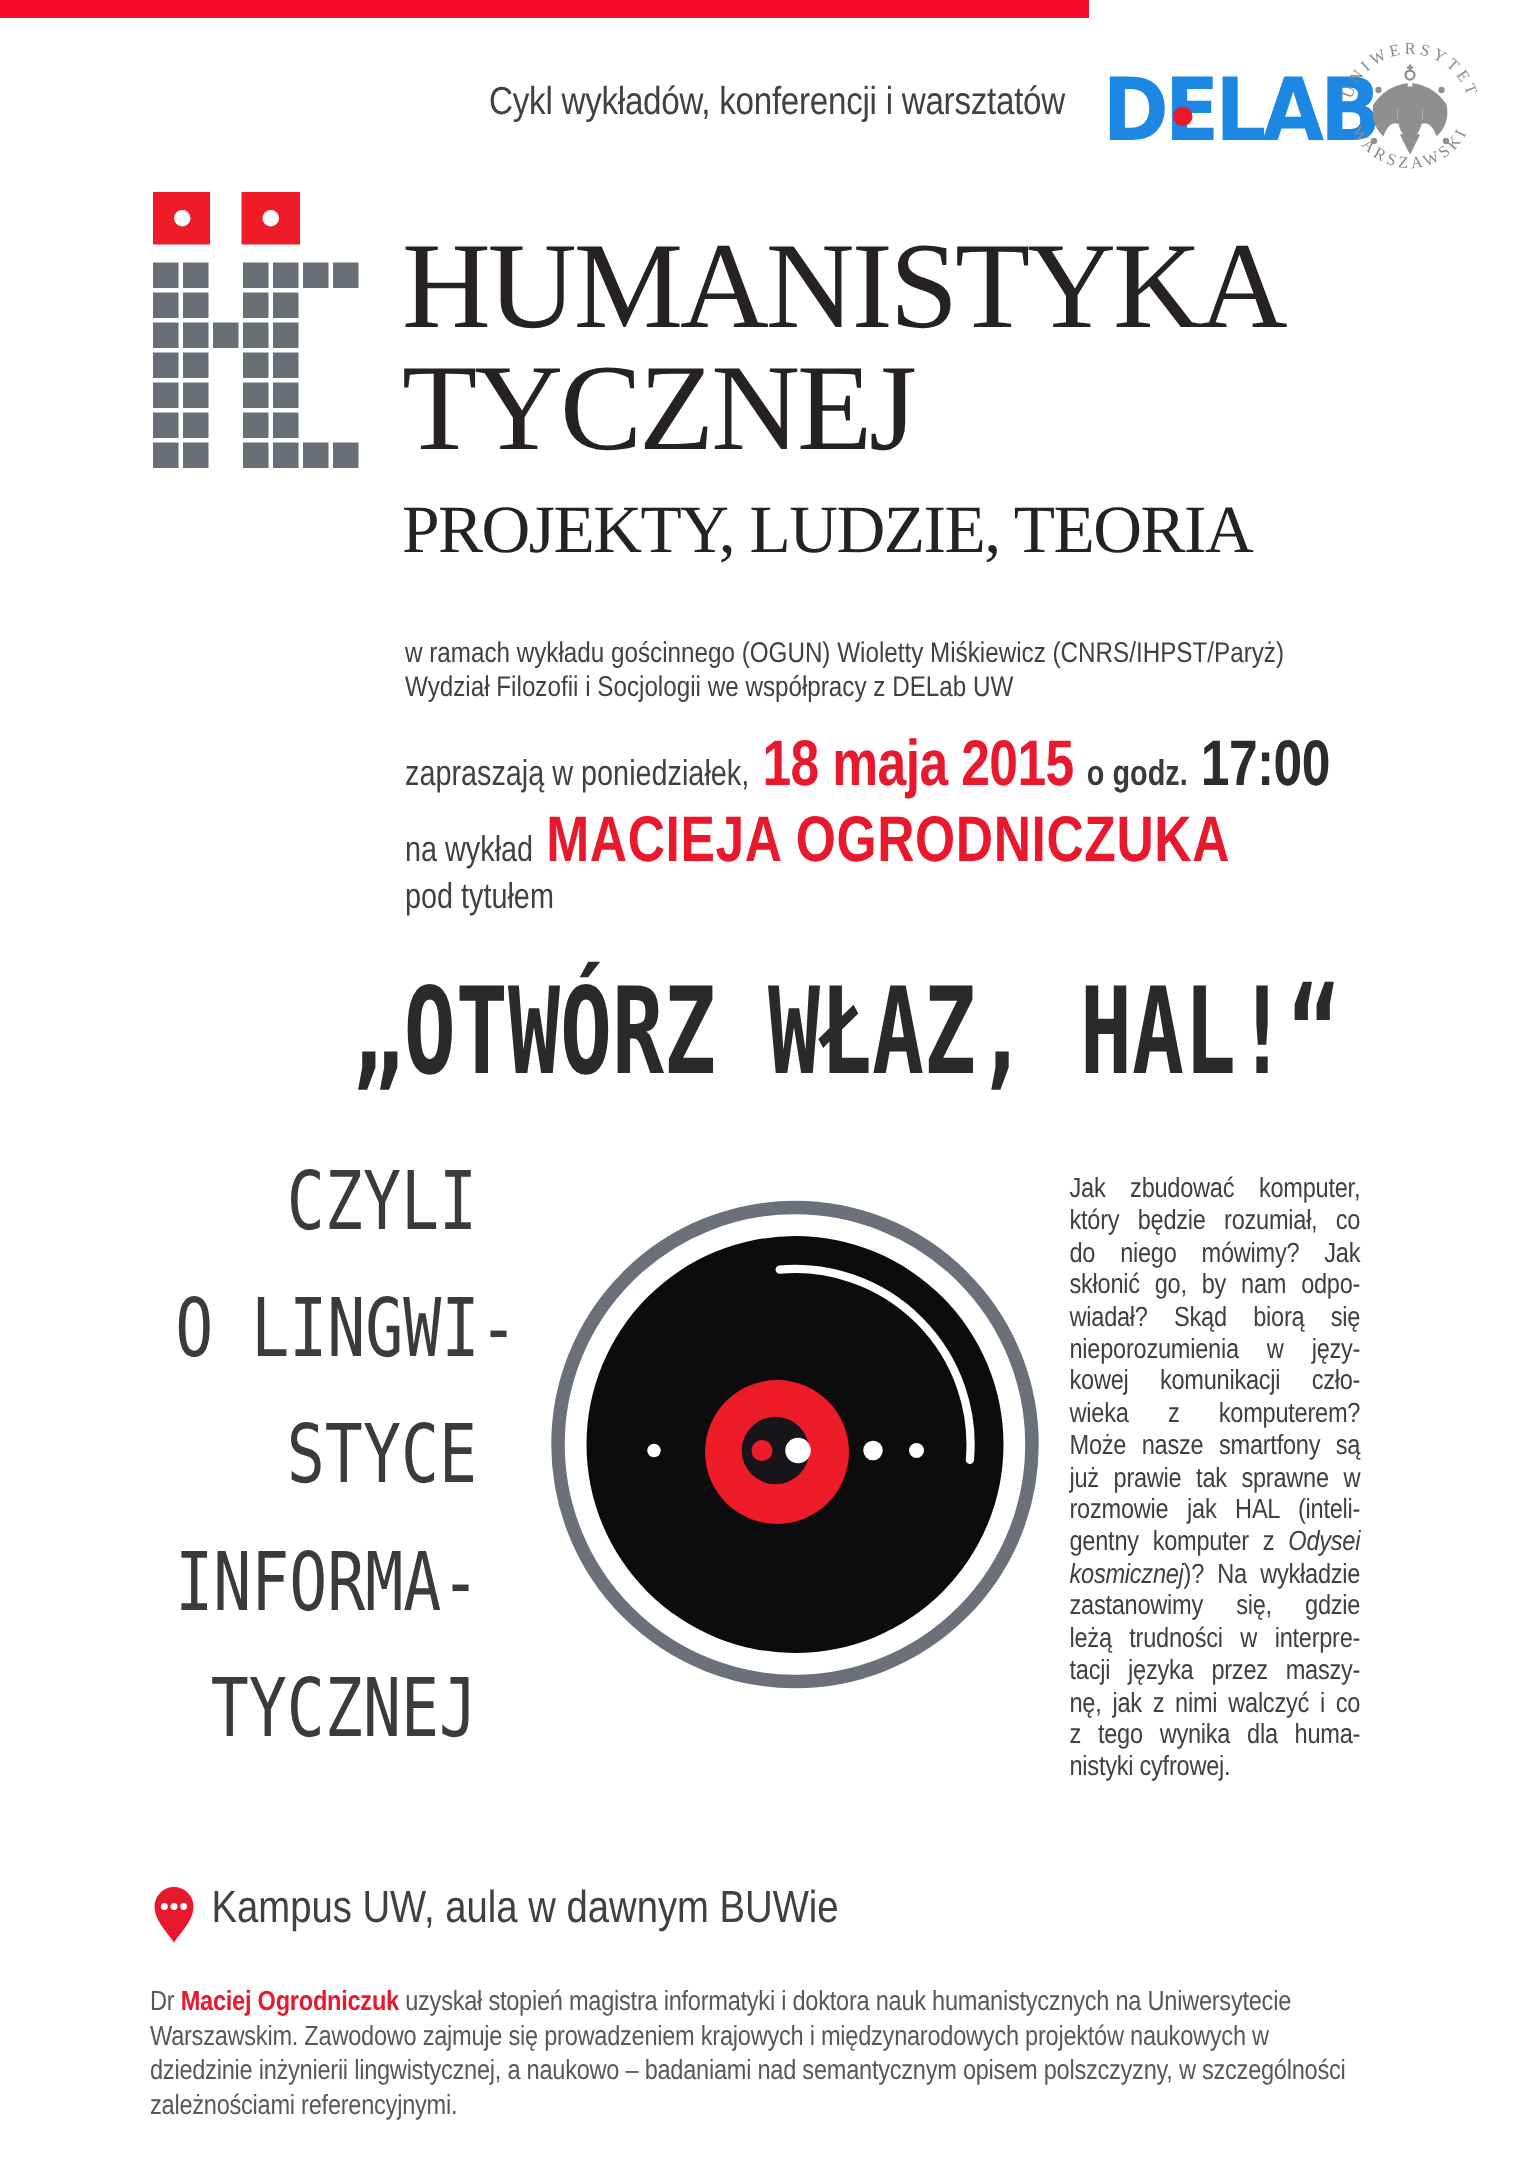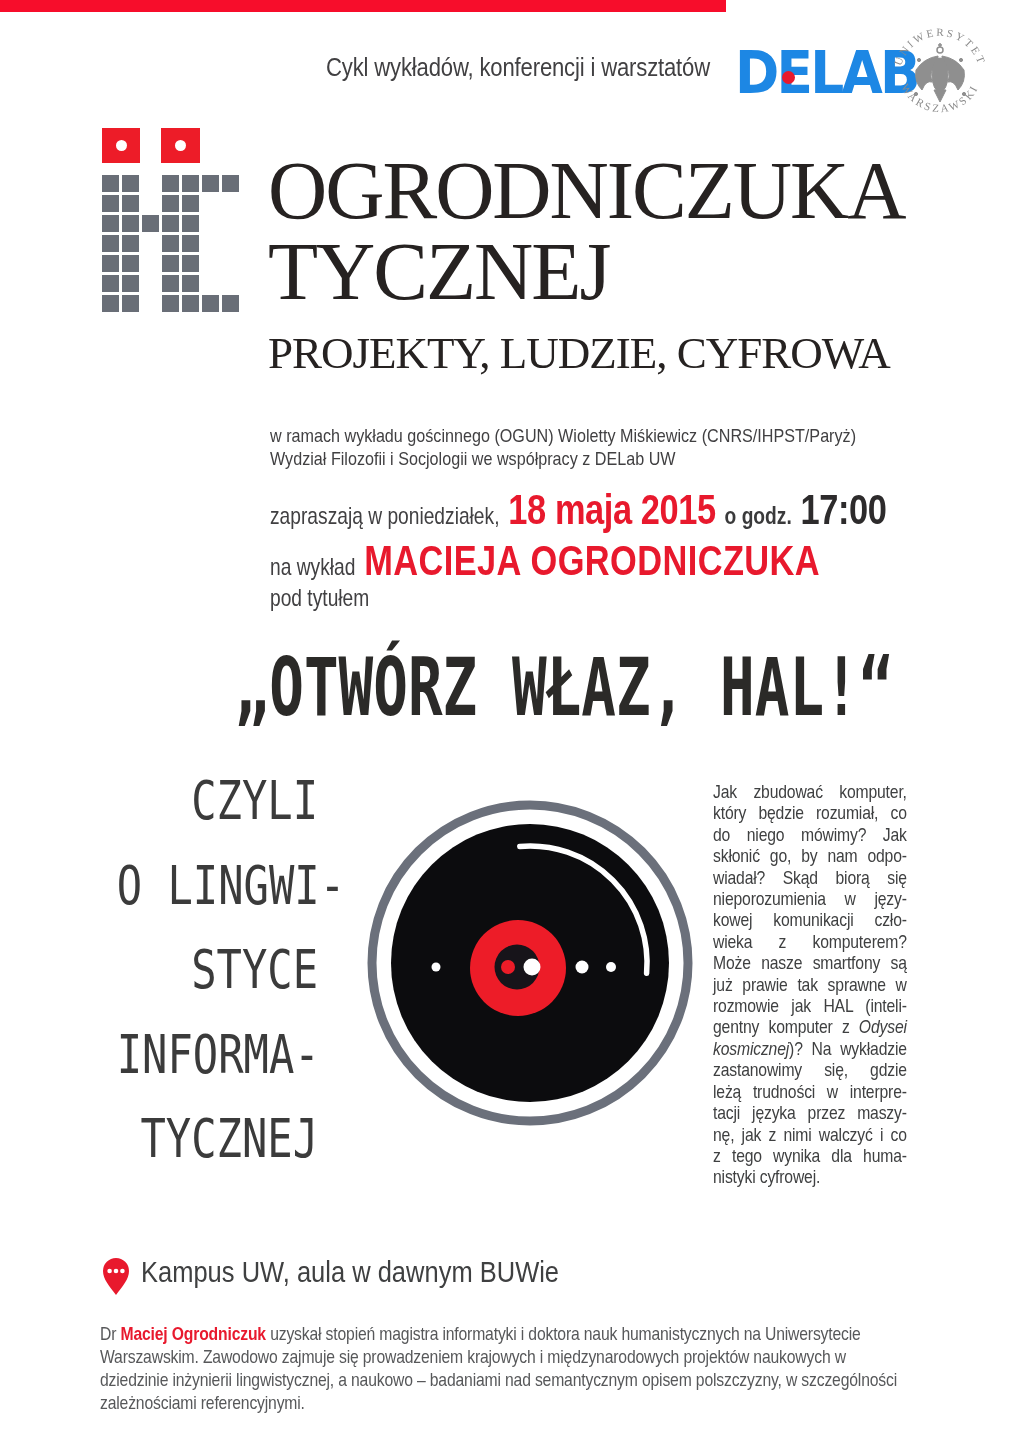--- a/index.html
+++ b/index.html
@@ -143,24 +143,24 @@
       <div class="hc-cell" style="left: 80px; top: 100px;"></div>
       <div class="hc-cell" style="left: 0px; top: 120px;"></div>
       <div class="hc-cell" style="left: 20px; top: 120px;"></div>
       <div class="hc-cell" style="left: 60px; top: 120px;"></div>
       <div class="hc-cell" style="left: 80px; top: 120px;"></div>
       <div class="hc-cell" style="left: 100px; top: 120px;"></div>
       <div class="hc-cell" style="left: 120px; top: 120px;"></div>
     </div>
 
   <div class="abs title">
-    <div>OGRODNICZUKA</div>
+    <div>HUMANISTYKA</div>
     <div>TYCZNEJ</div>
   </div>
-  <div class="abs subtitle">PROJEKTY, LUDZIE, CYFROWA</div>
+  <div class="abs subtitle">PROJEKTY, LUDZIE, TEORIA</div>
 
   <div class="abs cond intro">
     <div>w ramach wykładu gościnnego (OGUN) Wioletty Miśkiewicz (CNRS/IHPST/Paryż)</div>
     <div>Wydział Filozofii i Socjologii we współpracy z DELab UW</div>
   </div>
 
   <div class="abs invite-row">
     <span class="invite-plain">zapraszają w poniedziałek,</span>
     <span class="invite-date">18 maja 2015</span>
     <span class="invite-godz">o godz.</span>

